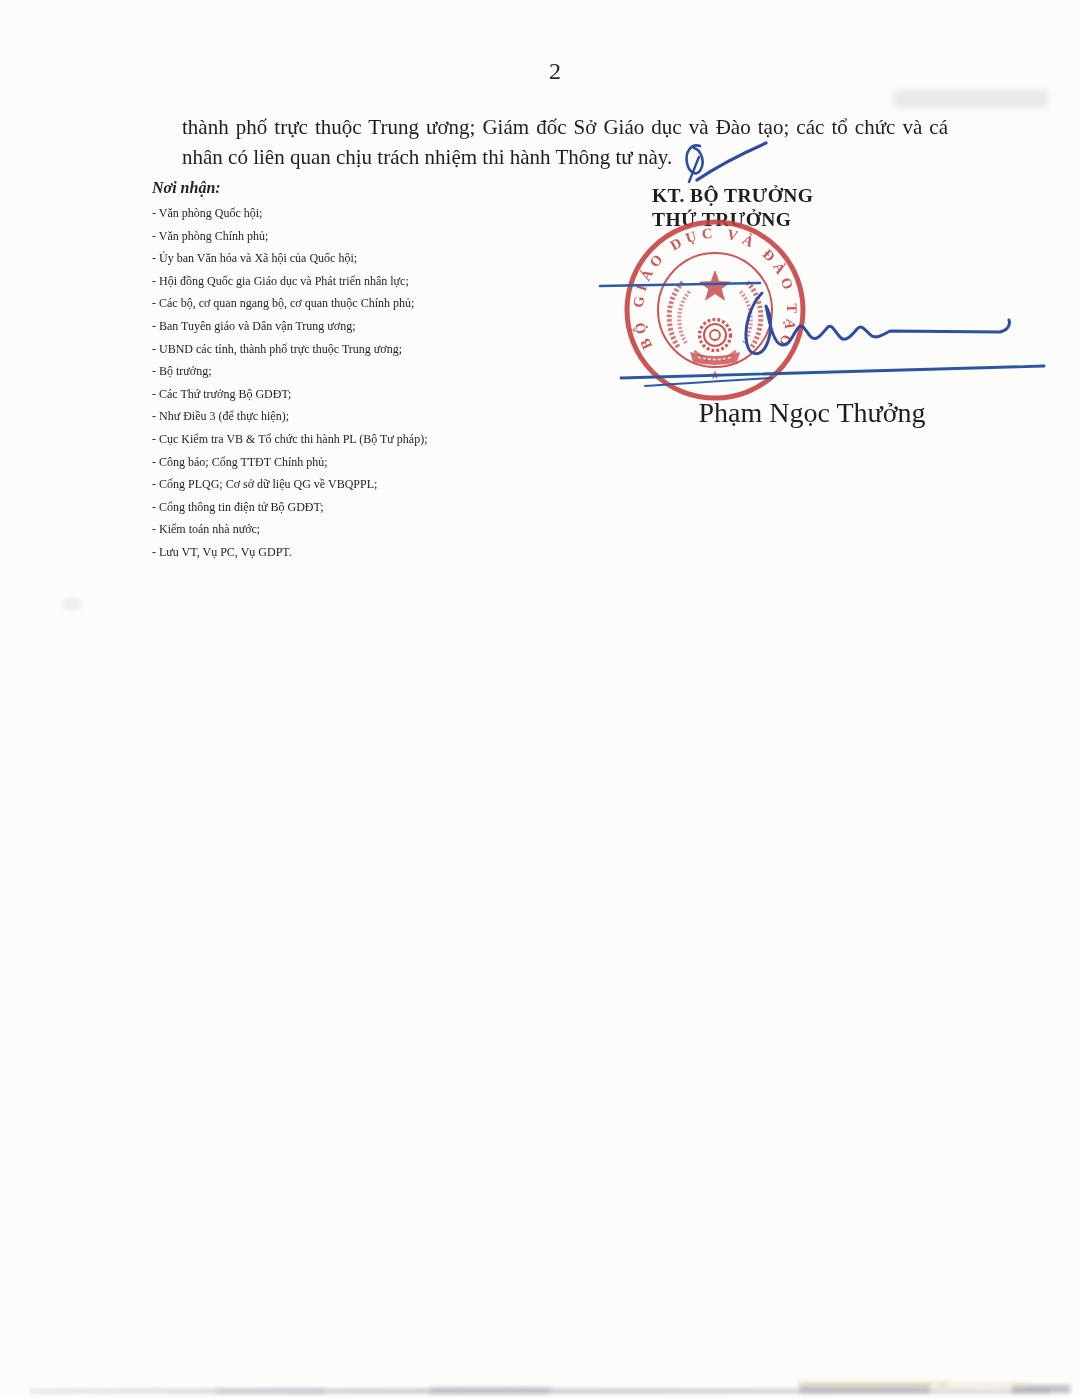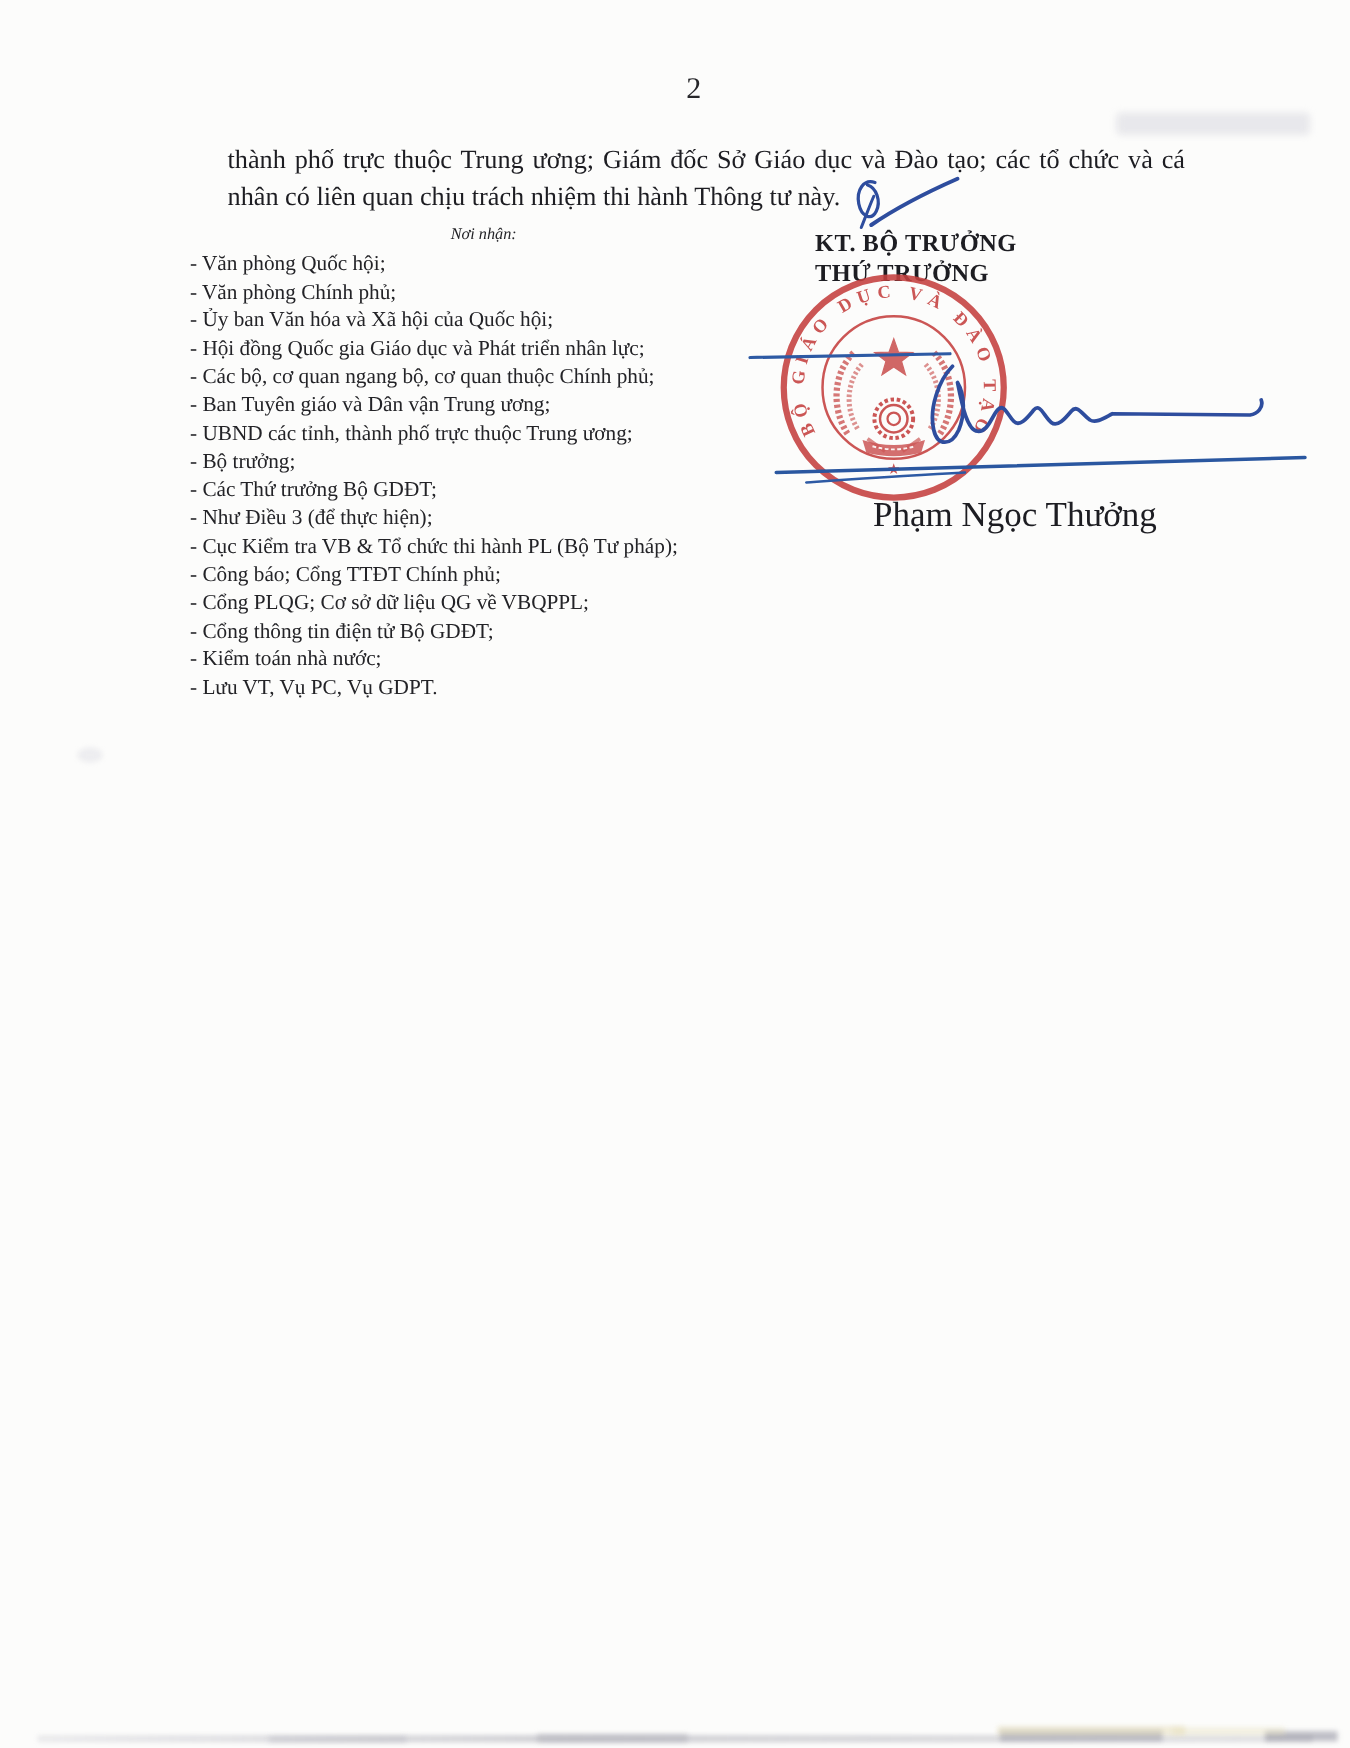--- a/index.html
+++ b/index.html
@@ -18,24 +18,24 @@
   .body-par{
     left:182px;top:112px;width:766px;
     font-size:21px;line-height:30px;color:#1d1d22;
   }
   .body-par .l1{text-align:justify;text-align-last:justify;}
   .body-par .l2{text-align:left;}
   .recipients{
     left:152px;top:179px;width:470px;color:#232327;
   }
   .recipients .heading{
-    font-weight:normal;font-style:italic;font-size:13px;margin-bottom:5px;text-align:center;
+    font-weight:bold;font-style:italic;font-size:16px;margin-bottom:5px;
   }
   .recipients .item{
-    font-size:17px;line-height:22.6px;white-space:nowrap;
+    font-size:12px;line-height:22.6px;white-space:nowrap;
   }
   .sign-head{
     left:652px;top:184px;width:290px;
     font-weight:bold;font-size:19.5px;line-height:23.5px;
     letter-spacing:.4px;color:#1d1d22;white-space:nowrap;
   }
   .signer-name{
     left:667px;top:397px;width:290px;text-align:center;
     font-weight:normal;font-size:28px;color:#1d1d22;white-space:nowrap;
   }

